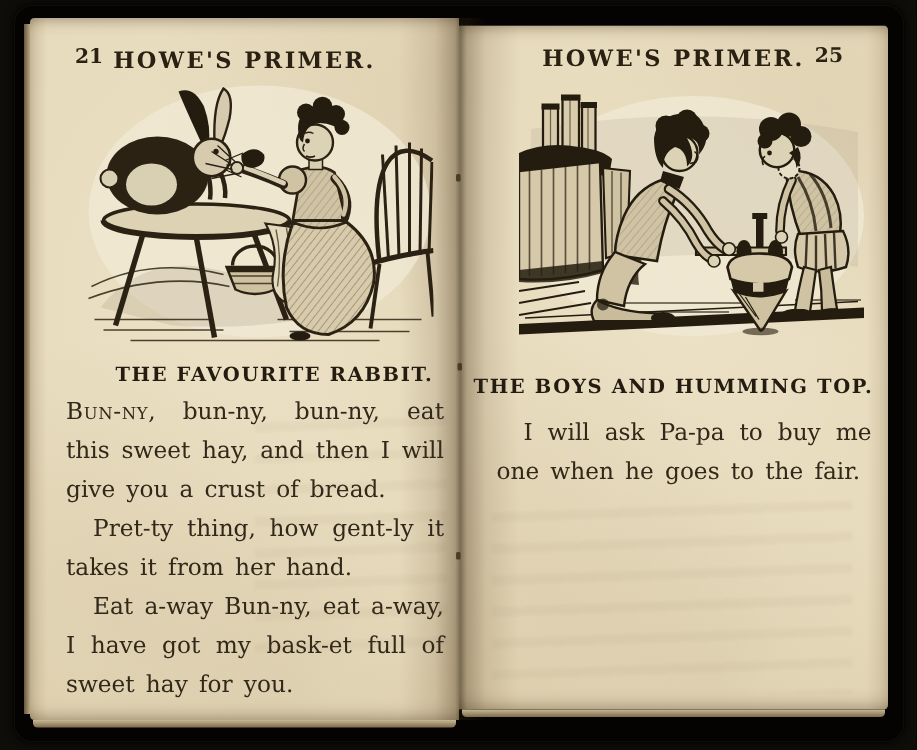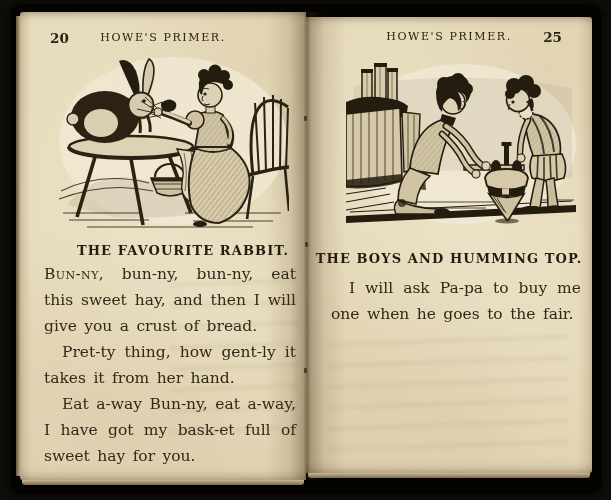--- a/index.html
+++ b/index.html
@@ -44,42 +44,42 @@
   .stitch{position:absolute;width:3px;height:5px;background:#3a2d17;border-radius:1px;opacity:.8;}
   .edge-strip{position:absolute;pointer-events:none;}
   .edge-bottom-left{left:22px;top:480px;width:282px;height:5px;border-radius:0 0 3px 3px;
     background:linear-gradient(#c9b894,#7d6c4d);}
   .edge-bottom-right{left:308px;top:473px;width:282px;height:5px;border-radius:0 0 3px 3px;
     background:linear-gradient(#c9b894,#7d6c4d);}
   .edge-left-stack{left:16px;top:16px;width:4px;height:460px;
     background:linear-gradient(90deg,#67583c,#b7a683);}
 
   .runhead{position:absolute;left:0;width:100%;text-align:center;
-    font-weight:normal;font-size:11px;letter-spacing:1.6px;color:#2a2112;}
+    font-weight:bold;font-size:15px;letter-spacing:1.6px;color:#2a2112;}
   .pagenum{position:absolute;font-weight:bold;font-size:13.5px;color:#2a2112;}
   .title{position:absolute;left:0;width:100%;margin:0;text-align:center;
     font-weight:bold;font-size:13px;letter-spacing:1.1px;color:#241c10;}
   .bodytext{position:absolute;color:#31281a;font-size:15.5px;line-height:26px;
     text-align:justify;word-spacing:2.5px;}
   .bodytext p{margin:0;}
   .bodytext p.indent{text-indent:18px;}
   .lead{font-variant:small-caps;letter-spacing:.4px;}
   .illus{position:absolute;}
   .illus svg{display:block;width:100%;height:100%;}
   .ghost{position:absolute;pointer-events:none;opacity:.5;filter:blur(1.1px);
     background:repeating-linear-gradient(178deg, rgba(0,0,0,0) 0 15px, rgba(124,107,76,.11) 15px 21px);}
 </style>
 </head>
 <body>
 
 <div class="cover"></div>
 
 <div class="page page-left">
   <div class="grain"></div>
-  <span class="pagenum" style="left:30px;top:18px;">20</span>
+  <span class="pagenum" style="left:30px;top:18px;">21</span>
   <div class="runhead" style="top:19px;">HOWE'S PRIMER.</div>
 
   <div class="illus" style="left:37px;top:43px;width:232px;height:178px;">
     <svg viewBox="0 0 232 178" aria-hidden="true">
       <defs>
         <pattern id="hl1" patternUnits="userSpaceOnUse" width="4" height="4" patternTransform="rotate(38)">
           <line x1="0" y1="0" x2="0" y2="4" stroke="#40331d" stroke-width="1" opacity="0.45"></line>
         </pattern>
       </defs>
       <ellipse cx="116" cy="86" rx="114" ry="84" fill="#f0e8d3" opacity="0.8"></ellipse>

